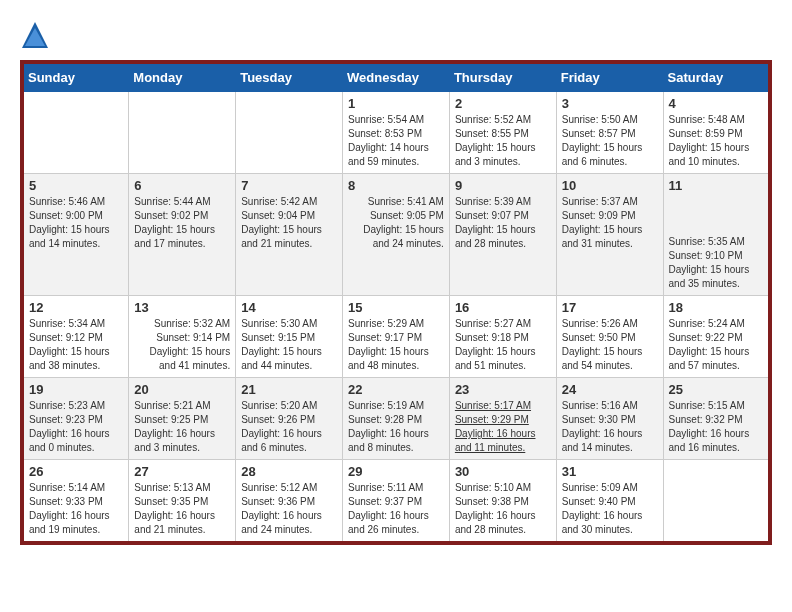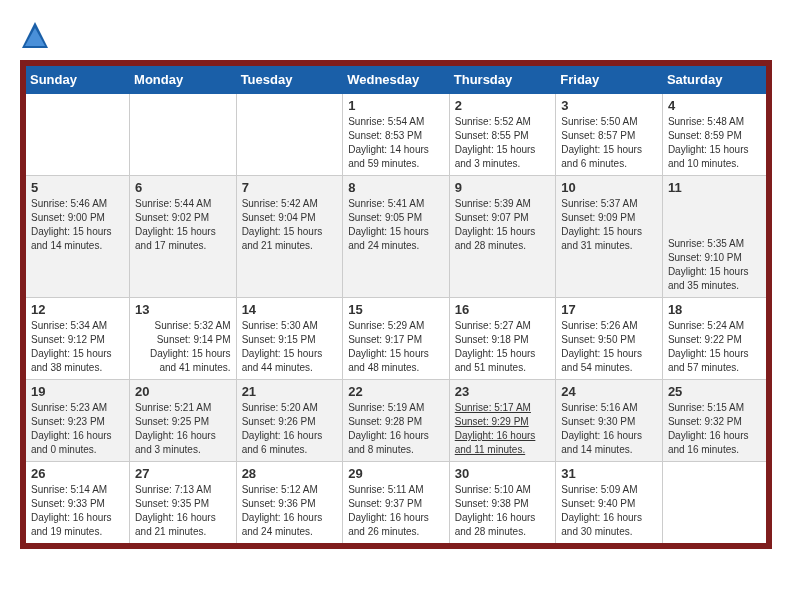--- a/index.html
+++ b/index.html
@@ -48,21 +48,21 @@
       font-weight: bold;
       color: #333;
     }
     .location {
       font-size: 15px;
       color: #333;
     }
     .calendar {
       width: 100%;
       border-collapse: collapse;
-      border: 6px solid #7f1d1d;
+      border: 4px solid #7f1d1d;
     }
     .calendar th {
       background-color: #1a5fa8;
       color: #fff;
       font-size: 13px;
       font-weight: bold;
       padding: 6px 4px;
       text-align: left;
       border: 1px solid #1a5fa8;
     }
@@ -175,21 +175,21 @@
         </td>
         <td>
           <div class="day-number">7</div>
           <div class="day-info" style="white-space: pre-line;">Sunrise: 5:42 AM
 Sunset: 9:04 PM
 Daylight: 15 hours
 and 21 minutes.</div>
         </td>
         <td>
           <div class="day-number">8</div>
-          <div class="day-info" style="white-space: pre-line;">Sunrise: 5:41 AM
+          <div class="day-info" style="white-space: pre-line; text-align: right;">Sunrise: 5:41 AM
 Sunset: 9:05 PM
 Daylight: 15 hours
 and 24 minutes.</div>
         </td>
         <td>
           <div class="day-number">9</div>
           <div class="day-info" style="white-space: pre-line;">Sunrise: 5:39 AM
 Sunset: 9:07 PM
 Daylight: 15 hours
 and 28 minutes.</div>
@@ -314,21 +314,21 @@
       <tr>
         <td>
           <div class="day-number">26</div>
           <div class="day-info" style="white-space: pre-line;">Sunrise: 5:14 AM
 Sunset: 9:33 PM
 Daylight: 16 hours
 and 19 minutes.</div>
         </td>
         <td>
           <div class="day-number">27</div>
-          <div class="day-info" style="white-space: pre-line;">Sunrise: 7:13 AM
+          <div class="day-info" style="white-space: pre-line;">Sunrise: 5:13 AM
 Sunset: 9:35 PM
 Daylight: 16 hours
 and 21 minutes.</div>
         </td>
         <td>
           <div class="day-number">28</div>
           <div class="day-info" style="white-space: pre-line;">Sunrise: 5:12 AM
 Sunset: 9:36 PM
 Daylight: 16 hours
 and 24 minutes.</div>

